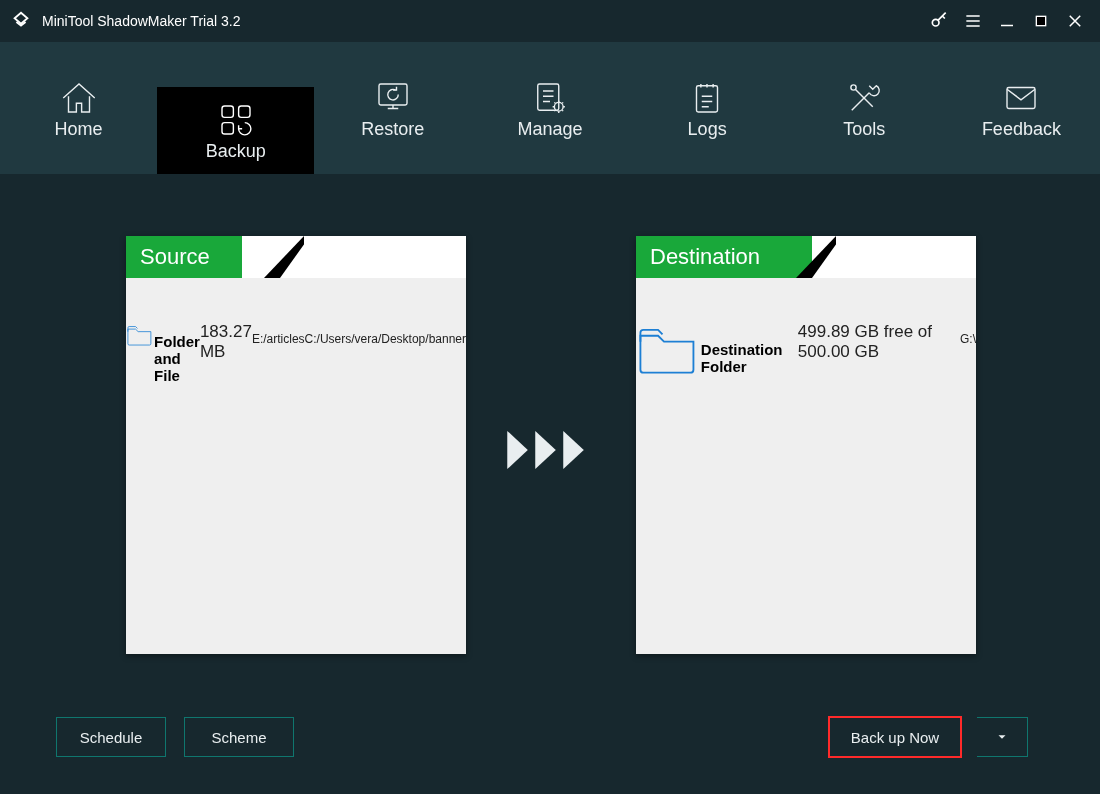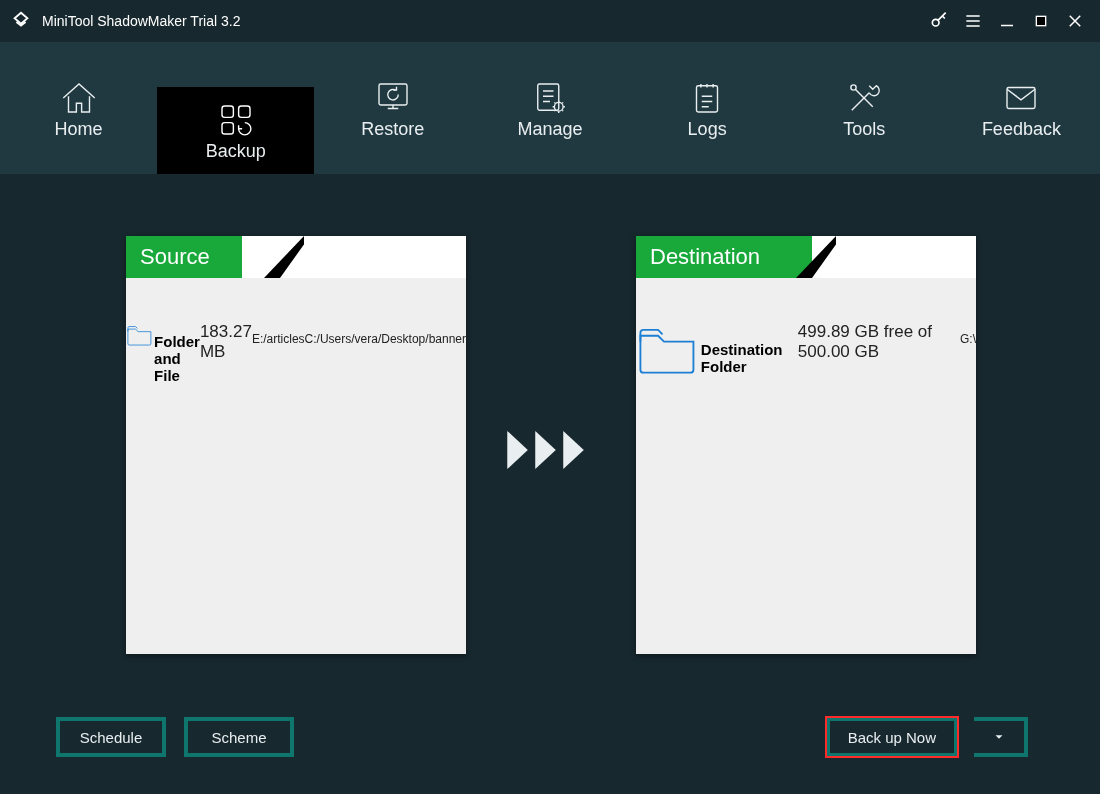--- a/index.html
+++ b/index.html
@@ -70,21 +70,21 @@
   }
   .chevrons svg { width:36px; height:44px; }
   .chevrons svg + svg { margin-left:-8px; }
 
   
   .bottom {
     position:absolute; left:0; right:0; bottom:36px; height:42px; display:flex;
     padding:0 56px; align-items:center;
   }
   .btn2 {
-    height:40px; border:4px solid #0f766e; background:#17282e; color:#e9eef0;
+    height:40px; border:1px solid #0f766e; background:#17282e; color:#e9eef0;
     display:flex; align-items:center; justify-content:center; font-size:15px;
     min-width:110px; padding:0 18px; margin-right:18px;
   }
   .btn2.primary { min-width:132px; }
   .bottom .spacer { flex:1; }
   .btn-group { display:flex; }
   .btn-group .btn2 { margin-right:16px; }
   .btn-group .caret { min-width:42px; border-left:none; }
   .highlight { outline:2px solid #ff2a2a; outline-offset:-1px; }
 </style>

